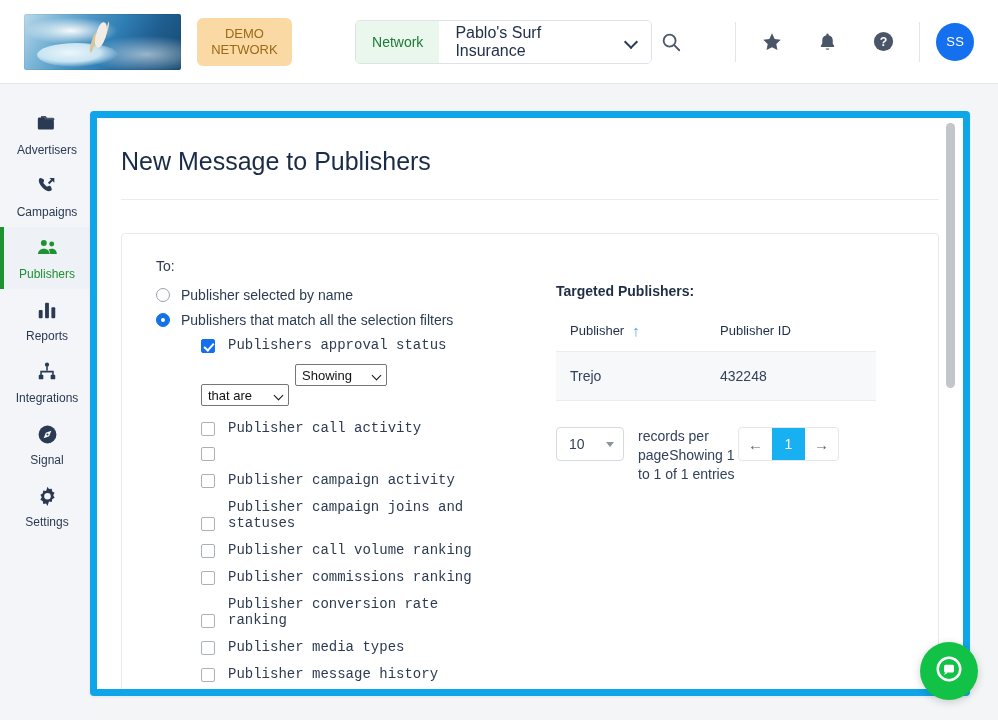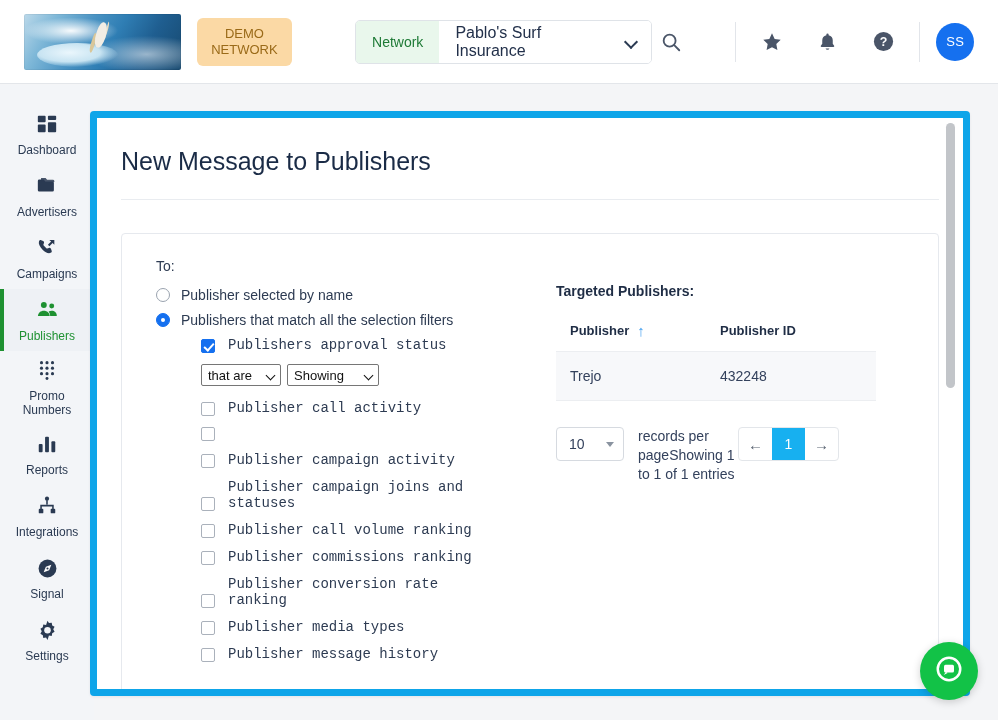--- a/index.html
+++ b/index.html
@@ -150,28 +150,28 @@
   .sel {
     height: 22px; border: 1px solid #767676; border-radius: 2px; background: #fff;
     font-size: 13px; color: #111; padding: 0 20px 0 6px;
     display: flex; align-items: center; position: relative; min-width: 0;
   }
   .sel::after {
     content: ""; position: absolute; right: 6px; top: 7px; width: 6px; height: 6px;
     border-right: 1.6px solid #111; border-bottom: 1.6px solid #111;
     transform: rotate(45deg);
   }
-  .sel-1 { width: 80px; }
+  .sel-1 { width: 88px; margin-top: 20px; }
   .sel-2 { width: 92px; }
 
   
   .right-col { margin-left: 55px; width: 330px; padding-top: 25px; }
   .tp-title { font-size: 14px; font-weight: bold; color: #1f2d45; margin-bottom: 23px; }
   .tbl { width: 320px; }
-  .tbl-head { display: flex; font-size: 13px; font-weight: bold; color: #1f2d45; padding: 0 0 13px 14px; margin-top: 24px; }
+  .tbl-head { display: flex; font-size: 13px; font-weight: normal; color: #1f2d45; padding: 0 0 13px 14px; margin-top: 24px; }
   .th-pub { width: 150px; display: flex; align-items: center; gap: 8px; }
   .sort-arrow { color: #4aa3f0; font-size: 15px; line-height: 12px; }
   .tbl-row {
     display: flex; font-size: 14px; color: #33415c; background: #f7f8fa;
     border-top: 1px solid #eceef1; border-bottom: 1px solid #eceef1;
     height: 50px; align-items: center; padding-left: 14px;
   }
   .td-pub { width: 150px; }
 
   .pager { display: flex; margin-top: 26px; }
@@ -263,31 +263,20 @@
     </svg>
   </div>
 
   <div class="divider-v"></div>
 
   <div class="avatar">SS</div>
 </div>
 
 <div class="sidebar">
 
-  <div class="nav-item">
-    <span class="nav-ico">
-      <svg width="22" height="22" viewBox="0 0 24 24" fill="#2a3a52">
-        <rect x="2" y="3" width="8.5" height="7" rx="1"></rect>
-          <rect x="13" y="3" width="9" height="4.5" rx="1"></rect>
-        <rect x="2" y="12.5" width="8.5" height="8.5" rx="1"></rect>
-          <rect x="13" y="10" width="9" height="11" rx="1"></rect>
-      </svg>
-    </span>
-    <span>Dashboard</span>
-  </div>
 
   <div class="nav-item">
     <span class="nav-ico">
       <svg width="24" height="22" viewBox="0 0 24 24" fill="#2a3a52">
         <path d="M2 6.5a1.5 1.5 0 011.5-1.5h5l1.6 2H18a1.5 1.5 0 011.5 1.5v8A1.5 1.5 0 0118 18H3.5A1.5 1.5 0 012 16.5z"></path>
         <path d="M5.5 3.2h5l1.6 2h6.4A1.5 1.5 0 0120 6.7v1H6.8L5.2 5.7H5.5z" opacity=".85"></path>
       </svg>
     </span>
     <span>Advertisers</span>
   </div>
@@ -307,38 +296,20 @@
       <svg width="25" height="22" viewBox="0 0 26 24" fill="#1e9131">
         <circle cx="9" cy="6.5" r="3.2"></circle>
           <circle cx="17.6" cy="7.6" r="2.7"></circle>
         <path d="M2.6 18.5c0-3.4 2.9-5.8 6.4-5.8s6.4 2.4 6.4 5.8z"></path>
         <path d="M14.2 13.6c1-.6 2.2-.9 3.4-.9 3 0 5.5 2 5.5 4.9v.9h-7.2c0-1.9-.7-3.6-1.7-4.9z"></path>
       </svg>
     </span>
     <span>Publishers</span>
   </div>
 
-  <div class="nav-item">
-    <span class="nav-ico">
-      <svg width="22" height="22" viewBox="0 0 24 24" fill="#2a3a52">
-        <circle cx="6" cy="4" r="1.7"></circle>
-          <circle cx="12" cy="4" r="1.7"></circle>
-          <circle cx="18" cy="4" r="1.7"></circle>
-        <circle cx="6" cy="10" r="1.7"></circle>
-          <circle cx="12" cy="10" r="1.7"></circle>
-          <circle cx="18" cy="10" r="1.7"></circle>
-        <circle cx="6" cy="16" r="1.7"></circle>
-          <circle cx="12" cy="16" r="1.7"></circle>
-          <circle cx="18" cy="16" r="1.7"></circle>
-        <circle cx="12" cy="21.3" r="1.6"></circle>
-      </svg>
-    </span>
-    <span style="white-space:pre-line;">Promo
-Numbers</span>
-  </div>
 
   <div class="nav-item">
     <span class="nav-ico">
       <svg width="22" height="22" viewBox="0 0 24 24" fill="#2a3a52">
         <rect x="3" y="12" width="4.2" height="9" rx="1"></rect>
         <rect x="9.9" y="4" width="4.2" height="17" rx="1"></rect>
         <rect x="16.8" y="9" width="4.2" height="12" rx="1"></rect>
       </svg>
     </span>
     <span>Reports</span>

